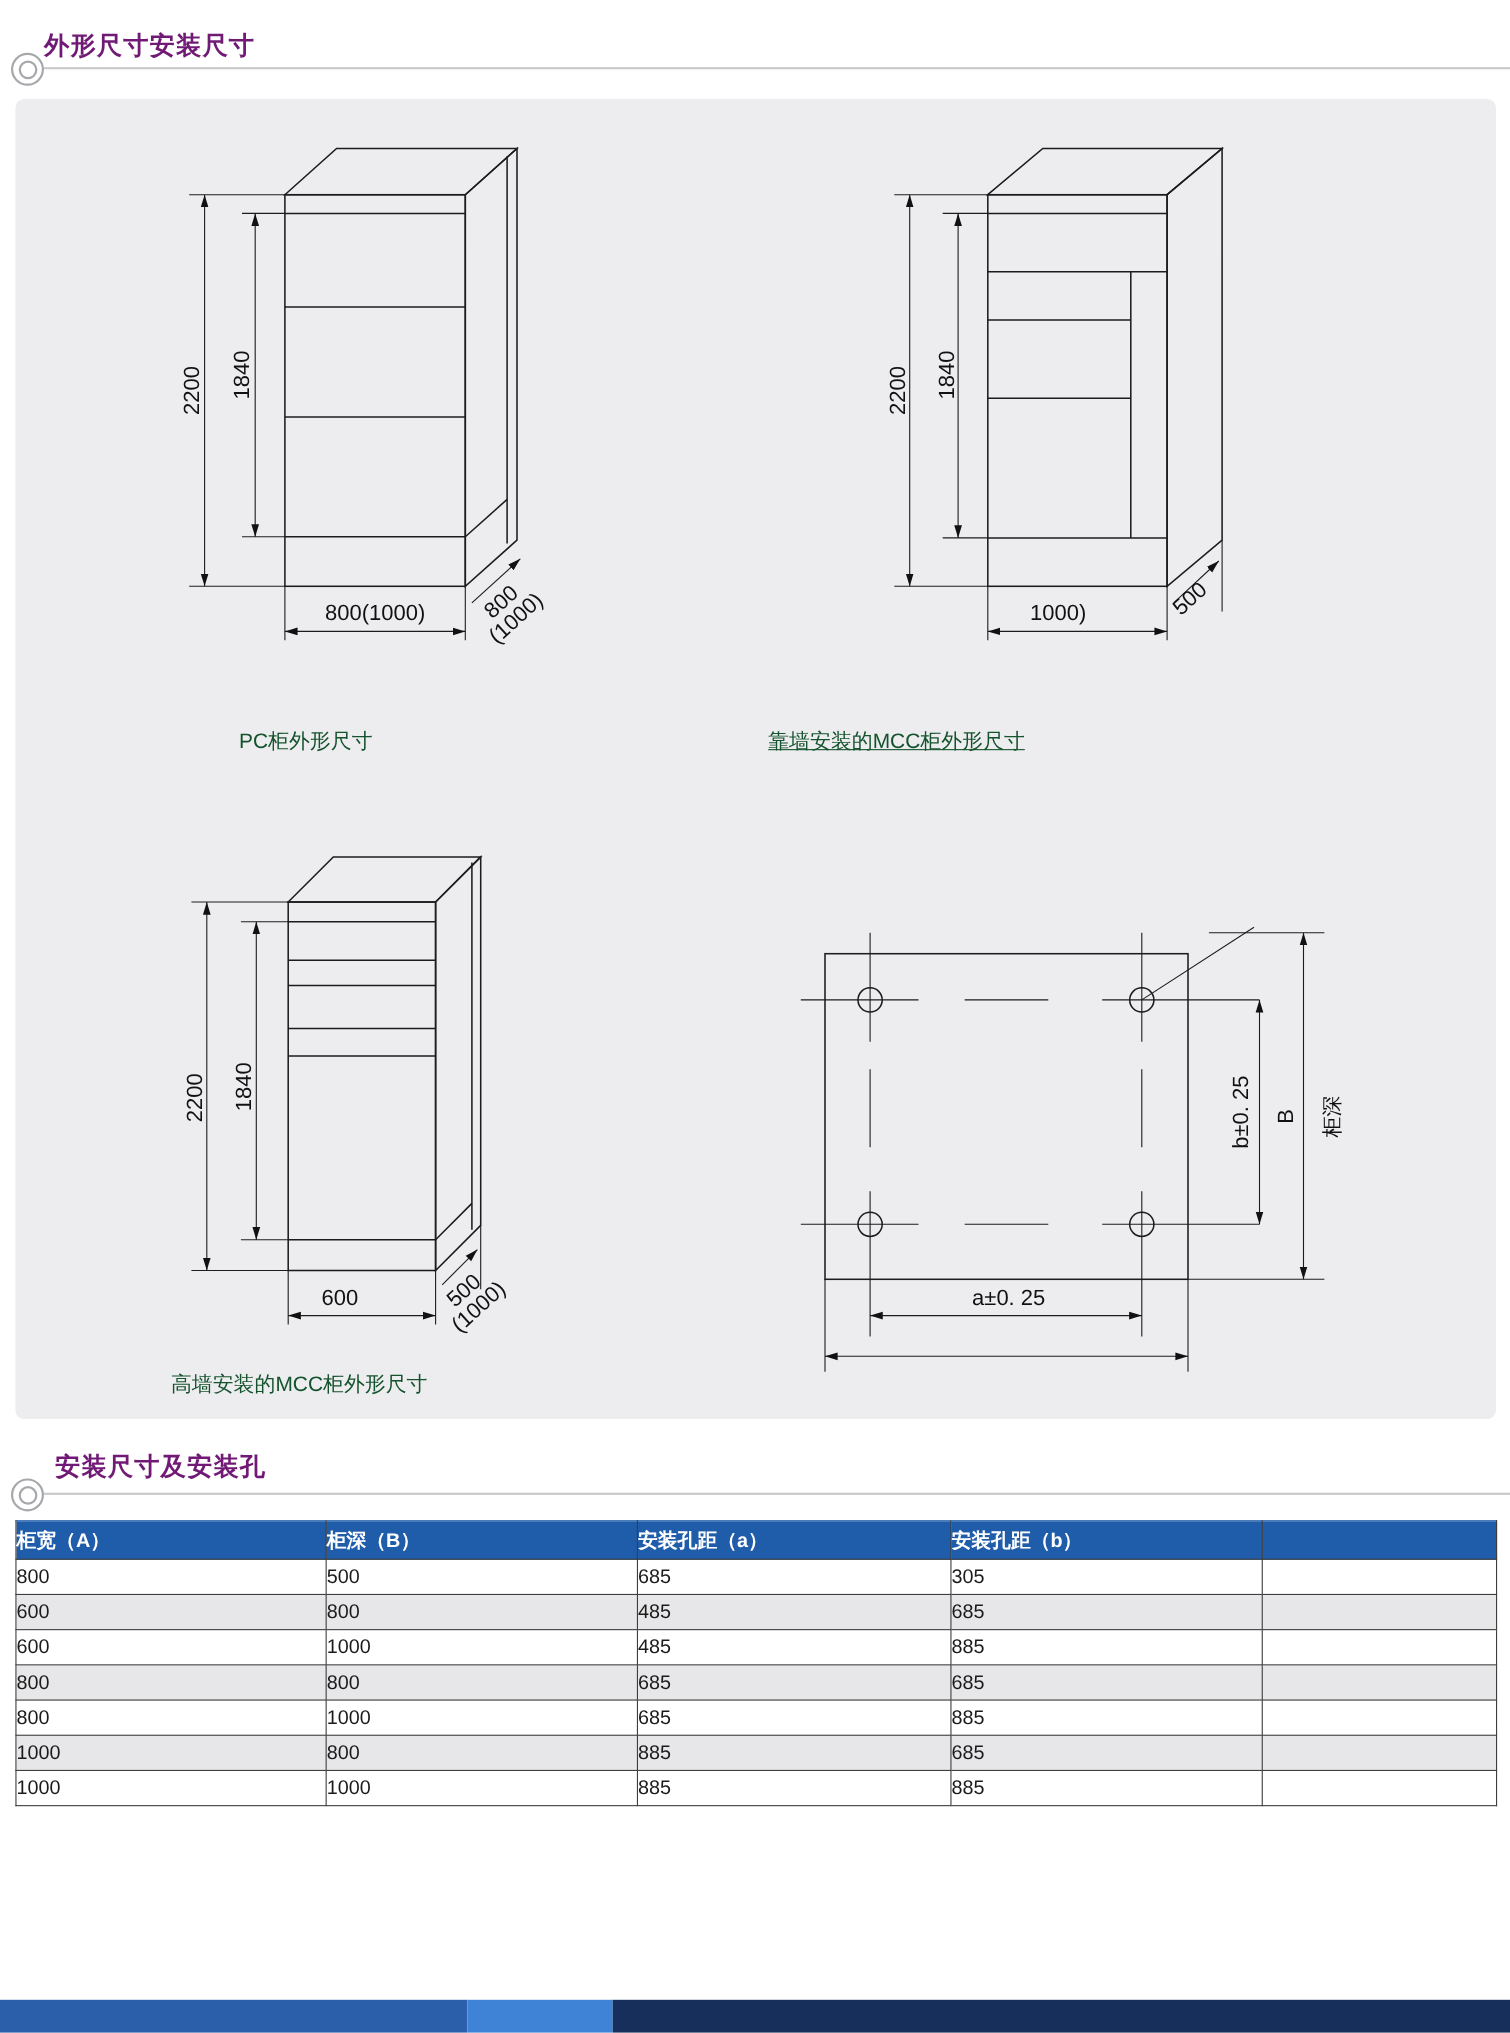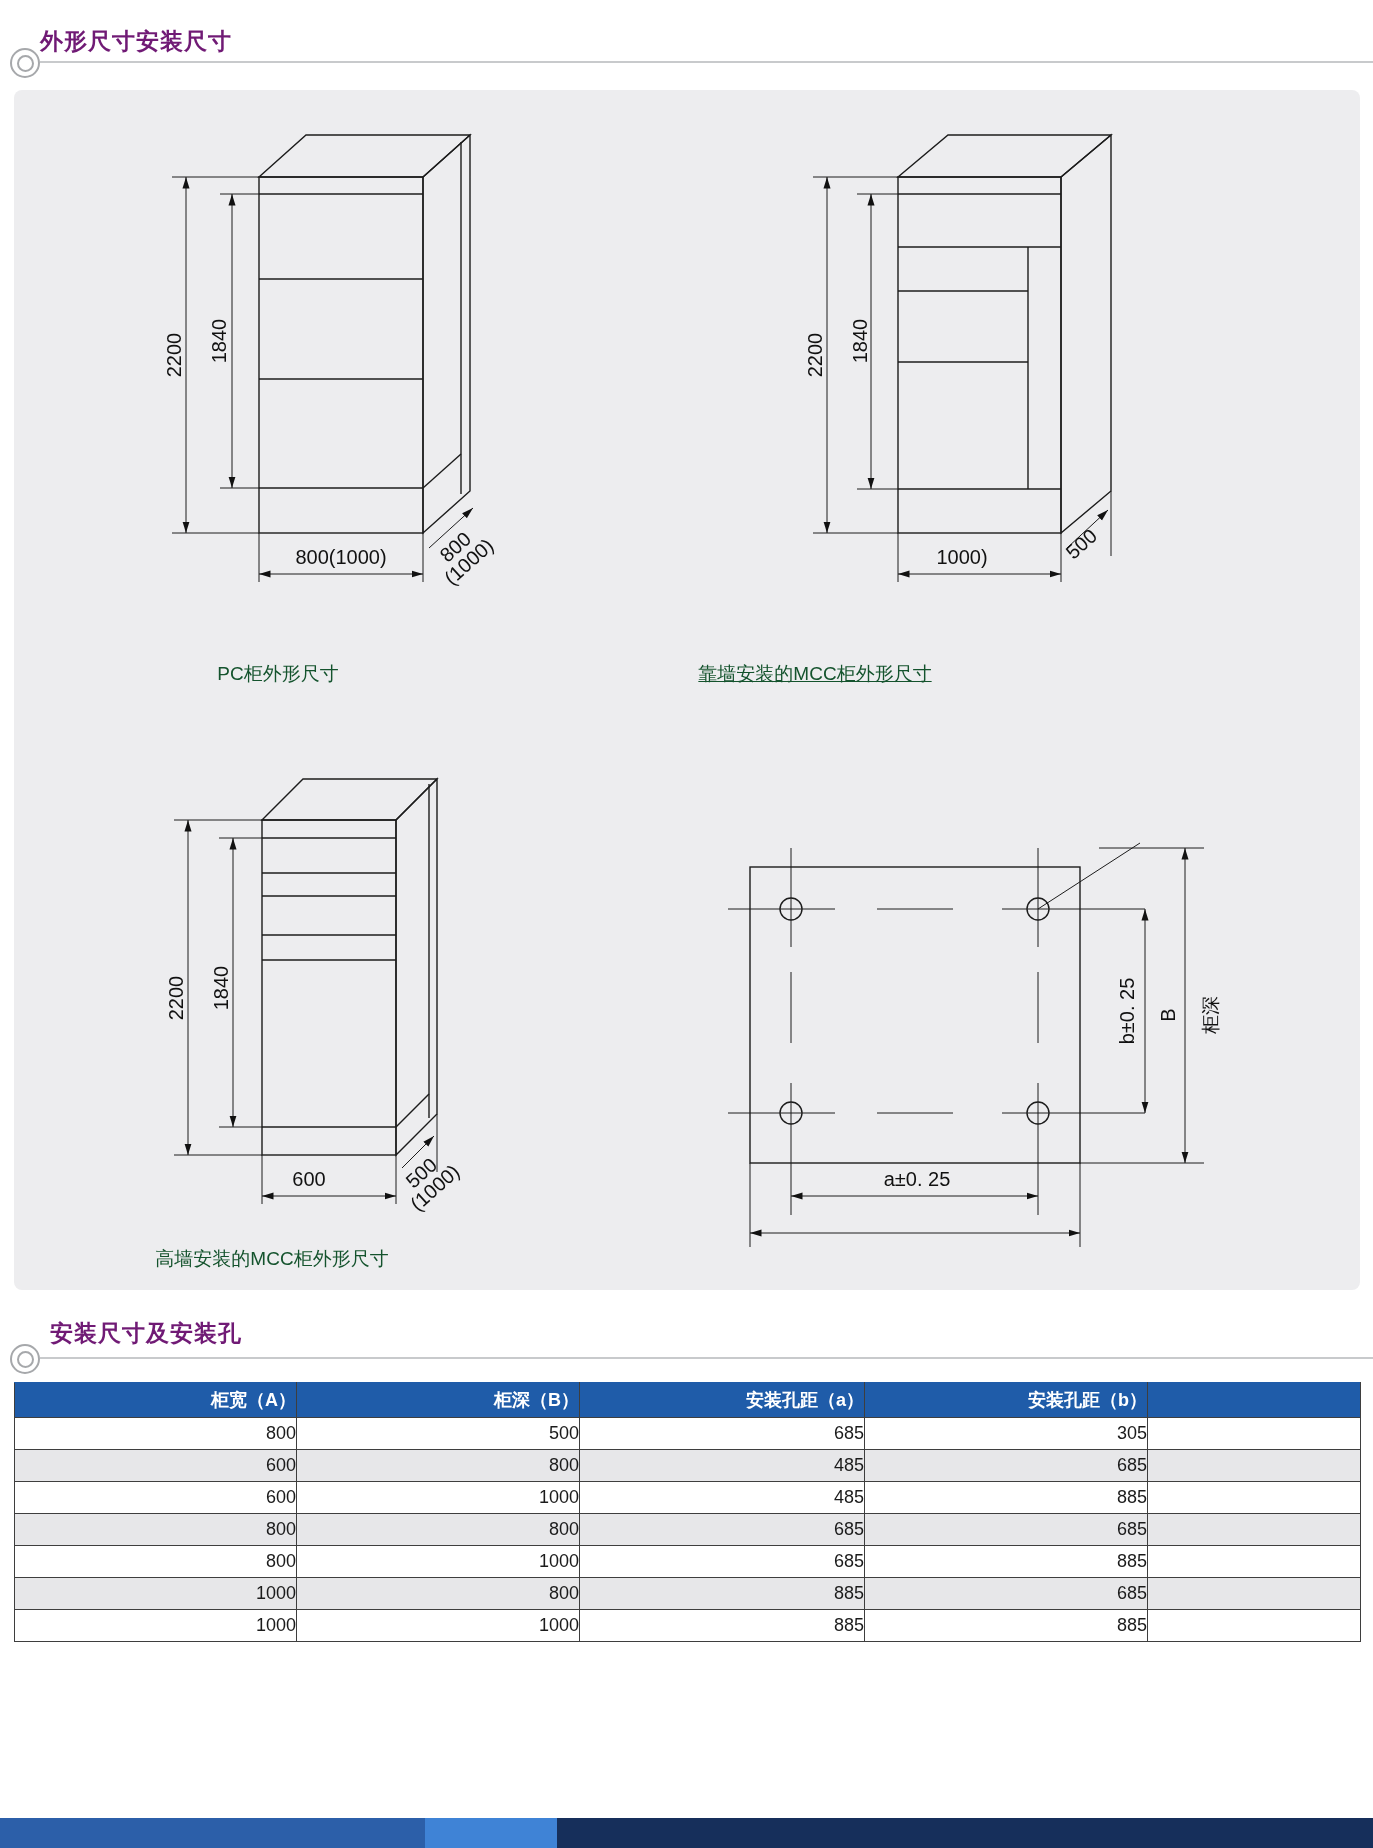--- a/index.html
+++ b/index.html
@@ -15,21 +15,21 @@
   .caption{font-size:19px;color:#14532d;transform:translateX(-50%);white-space:nowrap;}
   
   .s{stroke:#1c1c1c;stroke-width:1.4;fill:none;stroke-linejoin:miter;}
   .d{stroke:#1c1c1c;stroke-width:1;fill:none;}
   .da{marker-start:url(#ah);marker-end:url(#ah);}
   .de{marker-end:url(#ah);}
   svg text{font-family:"Liberation Sans","DejaVu Sans",sans-serif;font-size:20px;fill:#111;}
   svg text.cn{font-size:19px;}
   
   table.dim{border-collapse:collapse;table-layout:fixed;font-size:18px;}
-  table.dim th,table.dim td{border:1px solid #3e3e3e;text-align:right;padding:0;height:31px;}
+  table.dim th,table.dim td{border:1px solid #3e3e3e;text-align:left;padding:0;height:31px;}
   table.dim thead th{background:#1f5ca9;color:#ffffff;font-weight:bold;height:34px;
                      border-color:#1f5ca9 #3e3e3e #3e3e3e #3e3e3e;}
   table.dim tr.alt td{background:#e7e7e9;}
   table.dim tr td{background:#ffffff;}
   
   .footer-seg{position:absolute;top:0;height:100%;}
 </style>
 </head>
 <body>
 

